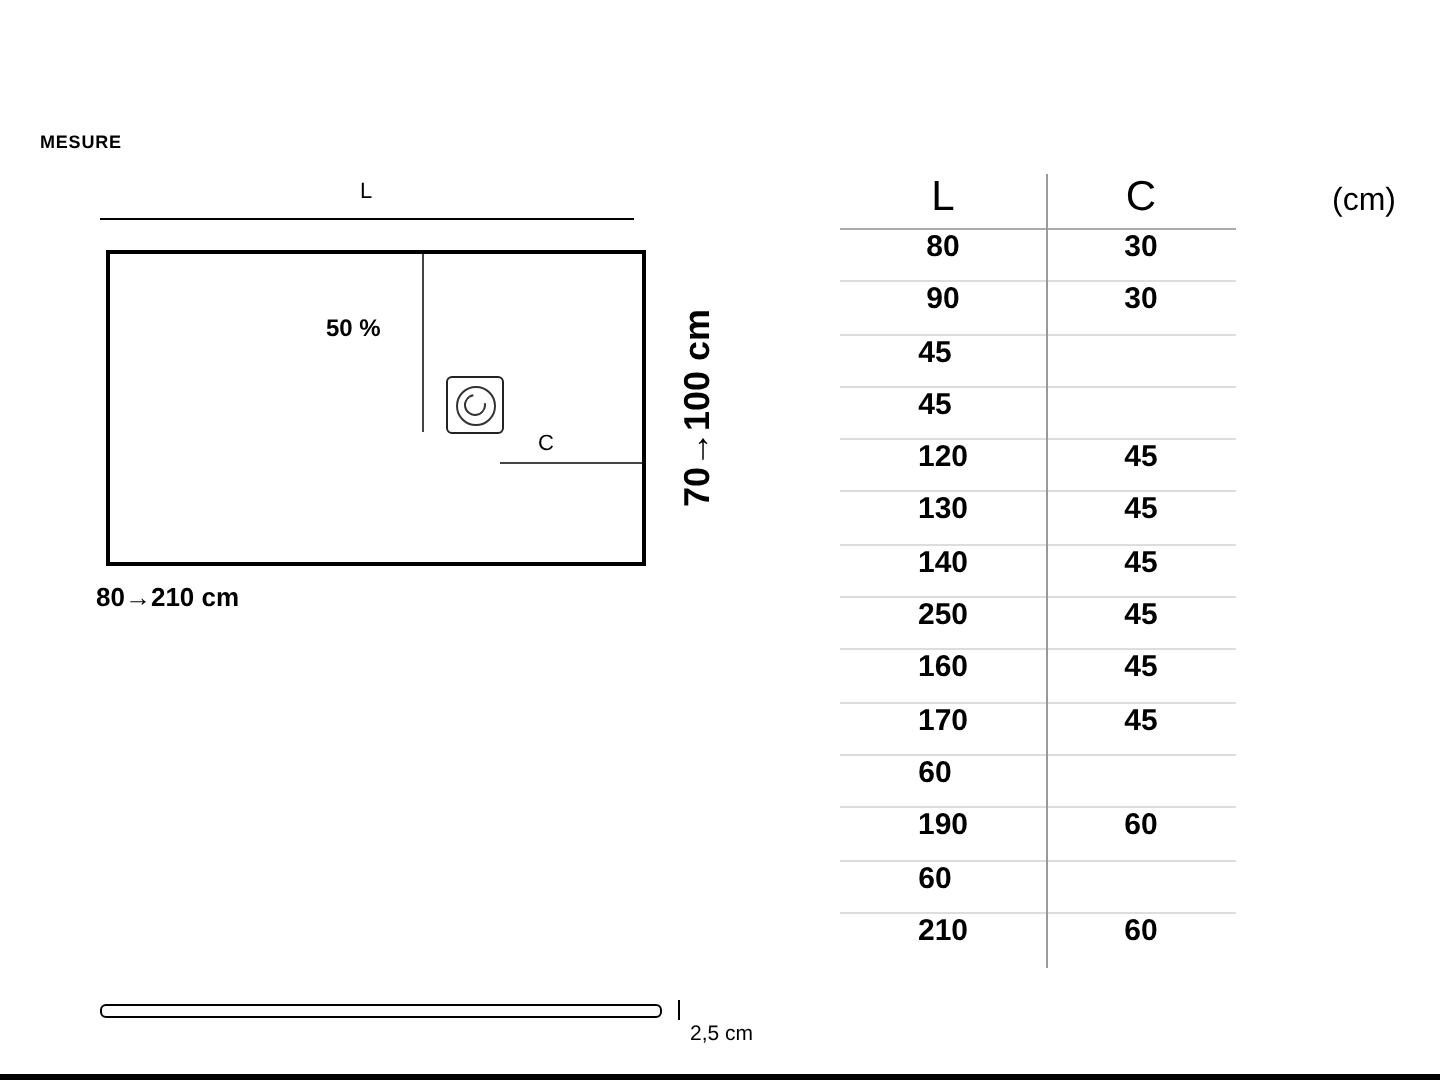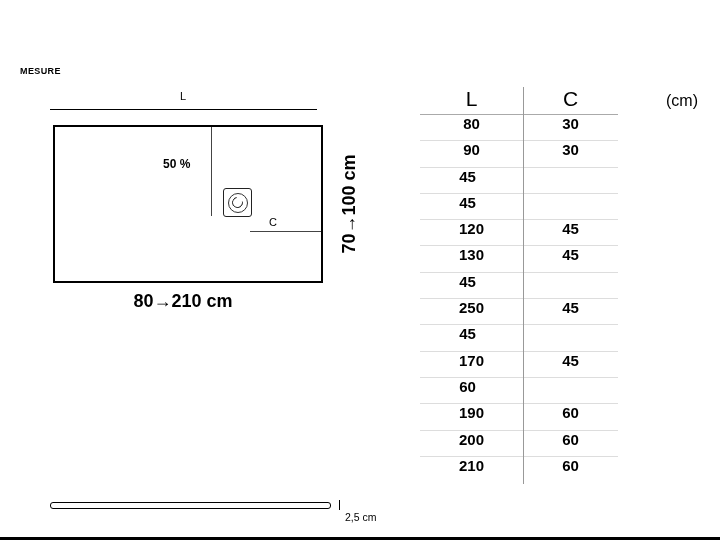--- a/index.html
+++ b/index.html
@@ -25,21 +25,21 @@
 
   
   .drain{left:168px;top:61px;width:27px;height:27px;border:1.5px solid #222;border-radius:3px;
          position:absolute;display:flex;align-items:center;justify-content:center;background:#fff;}
   .drain-ring-outer{width:18px;height:18px;border:1.5px solid #333;border-radius:50%;
          display:flex;align-items:center;justify-content:center;}
   .drain-ring-inner{width:9px;height:9px;border:1.5px solid #333;border-radius:50%;
          border-top-color:transparent;transform:rotate(35deg);}
 
   
-  .len-range{left:48px;top:291px;width:270px;text-align:center;font-size:18px;font-weight:bold;}
+  .len-range{left:48px;top:291px;width:270px;text-align:left;font-size:13px;font-weight:bold;}
   .wid-range{left:349px;top:204px;transform:translate(-50%,-50%) rotate(-90deg);
              font-size:18px;font-weight:bold;white-space:nowrap;}
 
   
   .size-table{left:420px;top:84px;width:198px;}
   .thead{display:flex;height:30px;align-items:center;}
   .thead span{font-size:21px;text-align:center;}
   .th-l{width:103px;}
   .th-c{width:95px;}
   .header-divider{width:198px;height:1px;background:#aaa;}
@@ -111,42 +111,43 @@
         </div>
         <div class="trow">
           <span class="tcell tcell-l">120</span>
           <span class="tcell tcell-c">45</span>
         </div>
         <div class="trow">
           <span class="tcell tcell-l">130</span>
           <span class="tcell tcell-c">45</span>
         </div>
         <div class="trow">
+          <span class="tcell tcell-l">140</span>
           <span class="tcell tcell-c">45</span>
         </div>
         <div class="trow">
           <span class="tcell tcell-l">250</span>
           <span class="tcell tcell-c">45</span>
         </div>
         <div class="trow">
+          <span class="tcell tcell-l">160</span>
           <span class="tcell tcell-c">45</span>
         </div>
         <div class="trow">
           <span class="tcell tcell-l">170</span>
           <span class="tcell tcell-c">45</span>
         </div>
         <div class="trow">
           <span class="tcell tcell-c">60</span>
         </div>
         <div class="trow">
           <span class="tcell tcell-l">190</span>
           <span class="tcell tcell-c">60</span>
         </div>
         <div class="trow">
-          <span class="tcell tcell-l">200</span>
           <span class="tcell tcell-c">60</span>
         </div>
         <div class="trow">
           <span class="tcell tcell-l">210</span>
           <span class="tcell tcell-c">60</span>
         </div>
       </div>
     <div class="col-divider"></div>
   </div>
   <div class="abs unit-label">(cm)</div>

